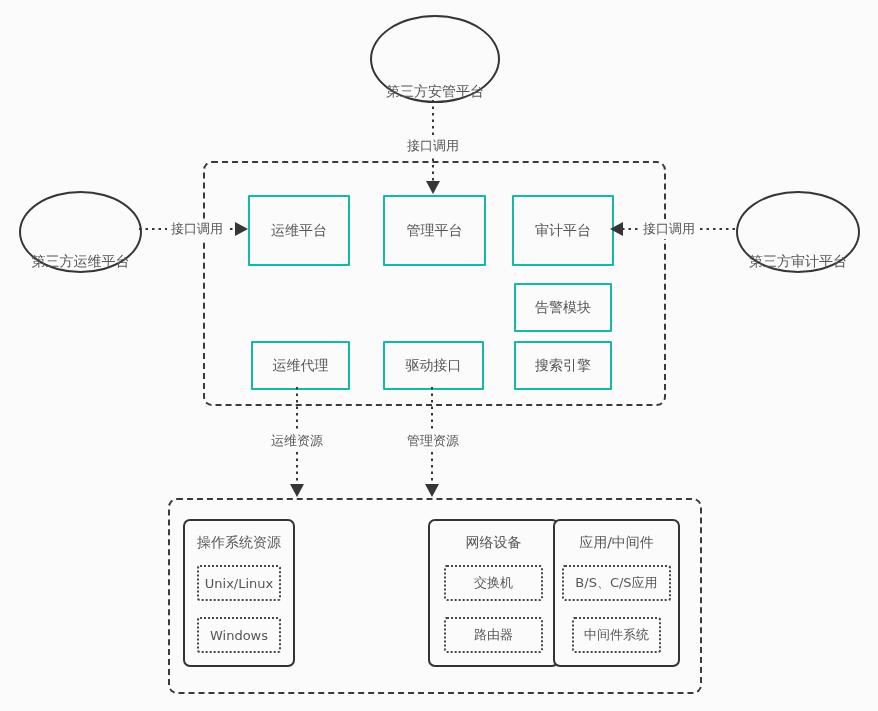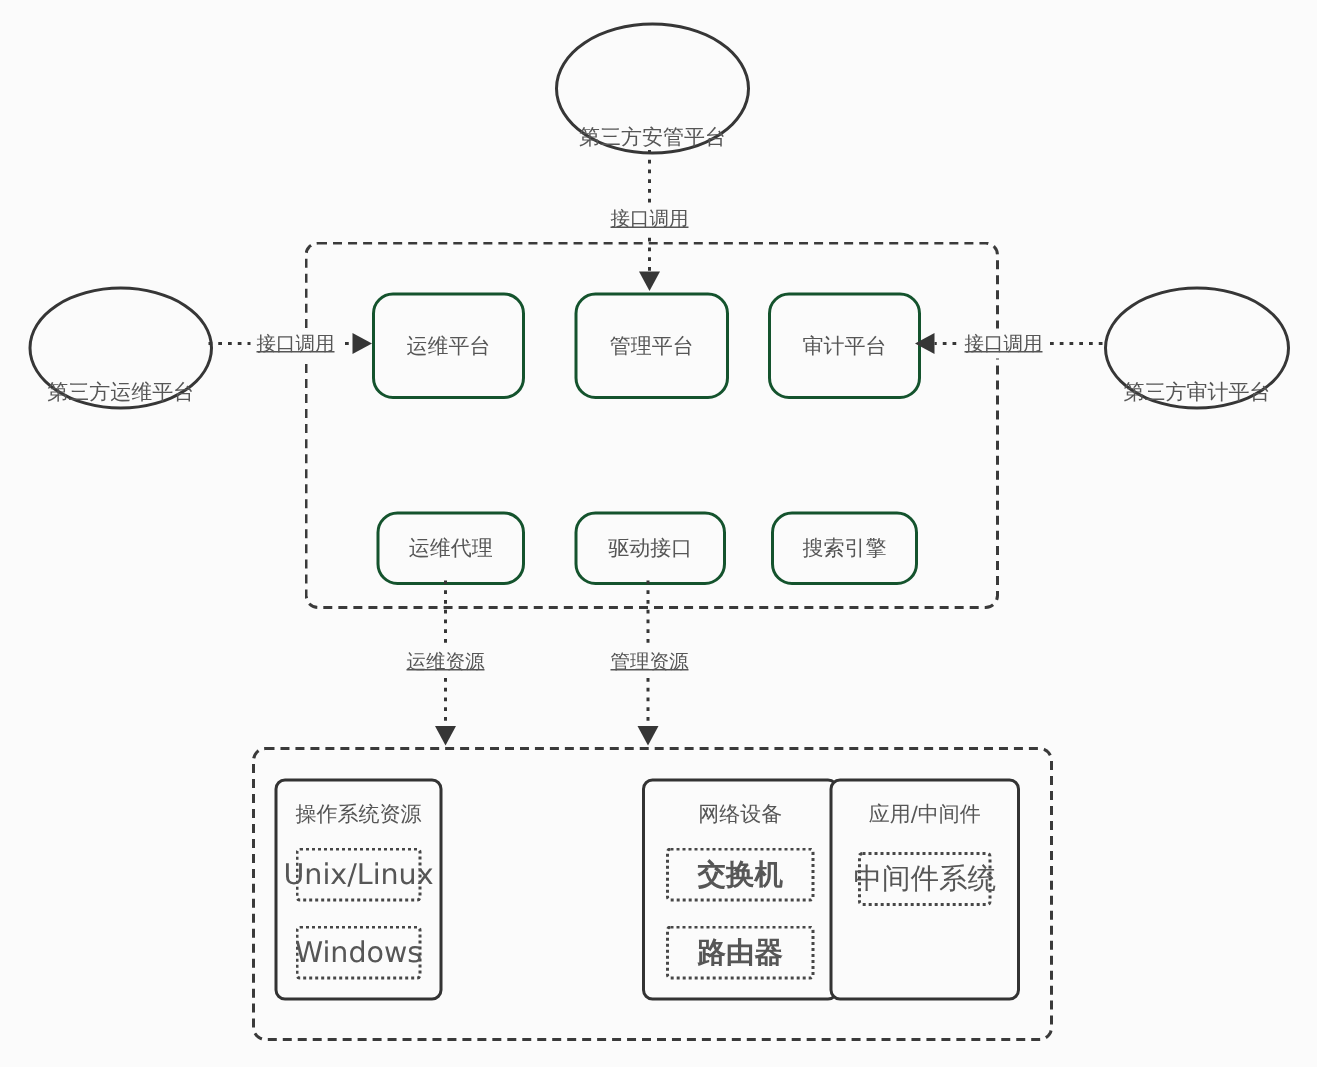--- a/index.html
+++ b/index.html
@@ -32,22 +32,22 @@
     border: 2px dashed #3a3a3a;
     border-radius: 9px;
     z-index: 1;
   }
   .core-box { left: 203px; top: 161px; width: 459px; height: 241px; }
   .res-box  { left: 168px; top: 498px; width: 530px; height: 192px; }
 
   
   .mbox {
     position: absolute;
-    border: 2px solid #14532d;
-    border-radius: 14px;
+    border: 2px solid #14b8a6;
+    border-radius: 1px;
     background: #fbfbfb;
     display: flex; align-items: center; justify-content: center;
     font-size: 14px; color: #565656;
     z-index: 2;
   }
   .b-ops    { left: 248px; top: 195px; width: 98px; height: 67px; }
   .b-mgmt   { left: 383px; top: 195px; width: 99px; height: 67px; font-family: Liberation Serif, serif; }
   .b-audit  { left: 512px; top: 195px; width: 98px; height: 67px; }
   .b-alarm  { left: 514px; top: 283px; width: 94px; height: 45px; }
   .b-agent  { left: 251px; top: 341px; width: 95px; height: 45px; }
@@ -74,46 +74,45 @@
     text-align: center;
     font-size: 14px; color: #565656;
     white-space: nowrap;
   }
   .sub {
     border: 2px dotted #474747;
     border-radius: 3px;
     height: 32px;
     margin: 0 12px;
     display: flex; align-items: center; justify-content: center;
-    font-size: 19px; color: #565656;
+    font-size: 13px; color: #565656;
     white-space: nowrap;
   }
   .sub1 { margin-top: 13px; }
   .sub2 { margin-top: 16px; }
-  .col3 .sub { margin-left: 14px; margin-right: 14px; font-weight: bold; }
+  .col3 .sub { margin-left: 14px; margin-right: 14px; }
   .col4 .sub1 { margin-left: 7px; margin-right: 7px; }
   .col4 .sub2 { margin-left: 17px; margin-right: 17px; }
 
   
   svg.connectors {
     position: absolute; left: 0; top: 0;
     z-index: 3;
     pointer-events: none;
   }
 
   
   .alabel {
     position: absolute;
     transform: translate(-50%, -50%);
     background: #fbfbfb;
     padding: 1px 4px;
     font-size: 13px; color: #565656;
     white-space: nowrap;
     z-index: 4;
-    text-decoration: underline;
   }
 </style>
 </head>
 <body>
 
 <div class="stage">
 
   <div class="dashedbox core-box"></div>
   <div class="dashedbox res-box"></div>
 
@@ -128,20 +127,23 @@
   </div>
 
   <div class="mbox b-ops">
     <span>运维平台</span>
   </div>
   <div class="mbox b-mgmt">
     <span>管理平台</span>
   </div>
   <div class="mbox b-audit">
     <span>审计平台</span>
+  </div>
+  <div class="mbox b-alarm">
+    <span>告警模块</span>
   </div>
   <div class="mbox b-agent">
     <span>运维代理</span>
   </div>
   <div class="mbox b-driver">
     <span>驱动接口</span>
   </div>
   <div class="mbox b-search">
     <span>搜索引擎</span>
   </div>
@@ -162,20 +164,23 @@
     <div class="sub sub1">
       <span>交换机</span>
     </div>
     <div class="sub sub2">
       <span>路由器</span>
     </div>
   </div>
 
   <div class="col col4">
     <div class="col-title">应用/中间件</div>
+    <div class="sub sub1">
+      <span>B/S、C/S应用</span>
+    </div>
     <div class="sub sub2">
       <span>中间件系统</span>
     </div>
   </div>
 
   <svg class="connectors" width="878" height="711" viewBox="0 0 878 711">
 
     <line x1="433" y1="100" x2="433" y2="183" stroke="#363636" stroke-width="2" stroke-dasharray="2.5 4"></line>
     <polygon points="426,181 440,181 433,194" fill="#363636"></polygon>
 

